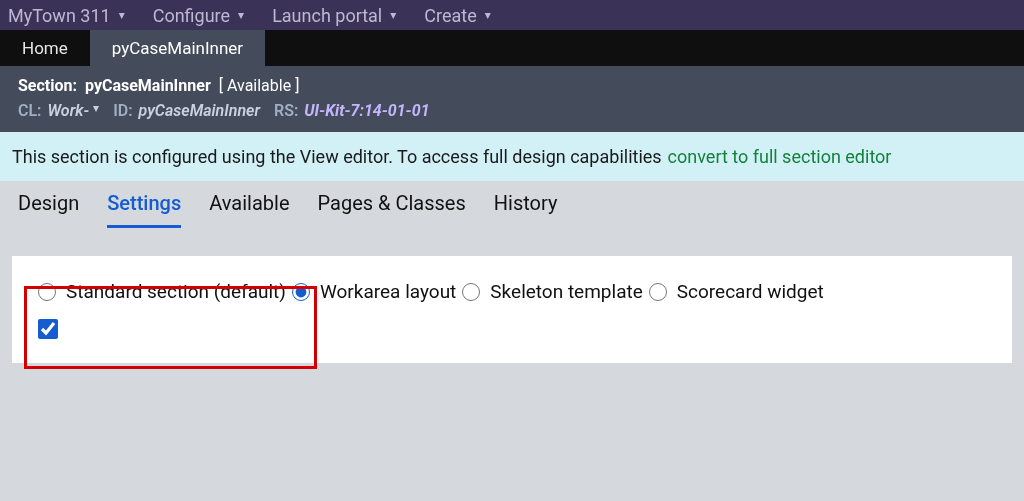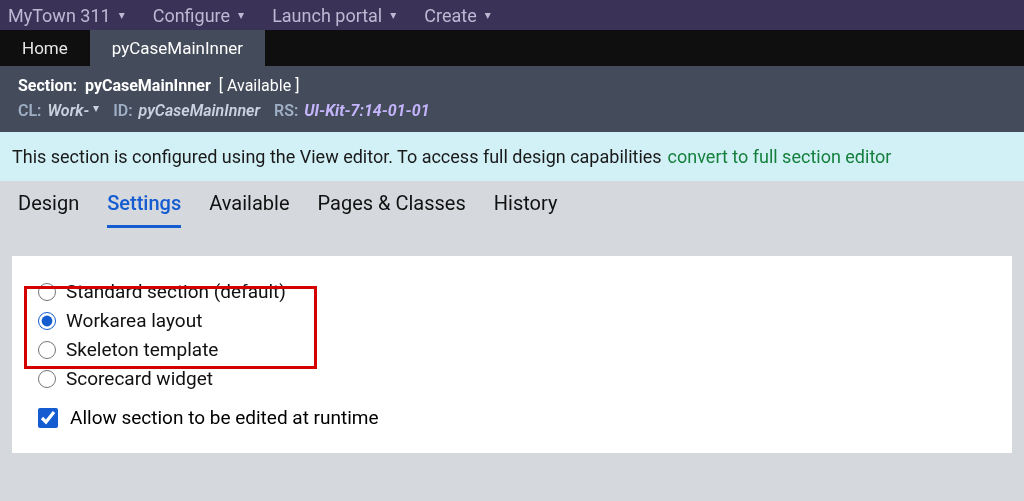--- a/index.html
+++ b/index.html
@@ -86,21 +86,21 @@
     border-bottom: 3px solid #155cd1;
     font-weight: 500;
   }
 
   
   .content {
     margin: 28px 12px 12px;
     background: #fff;
     padding: 24px 26px;
   }
-  .radio-list { display: flex; flex-direction: column; gap: 6px; font-size: 19px; color:#111;}
+  .radio-list { display: flex; gap: 6px; font-size: 19px; color:#111;}
   .radio-row { display: flex; align-items: center; gap: 10px; cursor: pointer;}
   .radio-row input[type=radio]{ width:18px; height:18px; accent-color:#155cd1;}
   .cb-row { display:flex; align-items:center; gap:12px; margin-top:16px; font-size:19px; cursor:pointer;}
   .cb-row input[type=checkbox]{ width:20px; height:20px; accent-color:#155cd1;}
 
   
   .red-box {
     position:absolute;
     left: 24px; top: 286px;
     width: 293px; height: 83px;
@@ -188,19 +188,18 @@
         <input type="radio" name="sectype" style="">
         <span>Skeleton template</span>
       </label>
       <label class="radio-row">
         <input type="radio" name="sectype" style="">
         <span>Scorecard widget</span>
       </label>
     </div>
     <label class="cb-row">
       <input type="checkbox" checked="" style="">
-      <span>Allow section to be edited at runtime</span>
     </label>
   </div>
 
   <div class="red-box"></div>
 
 </div>
 
 </body></html>

